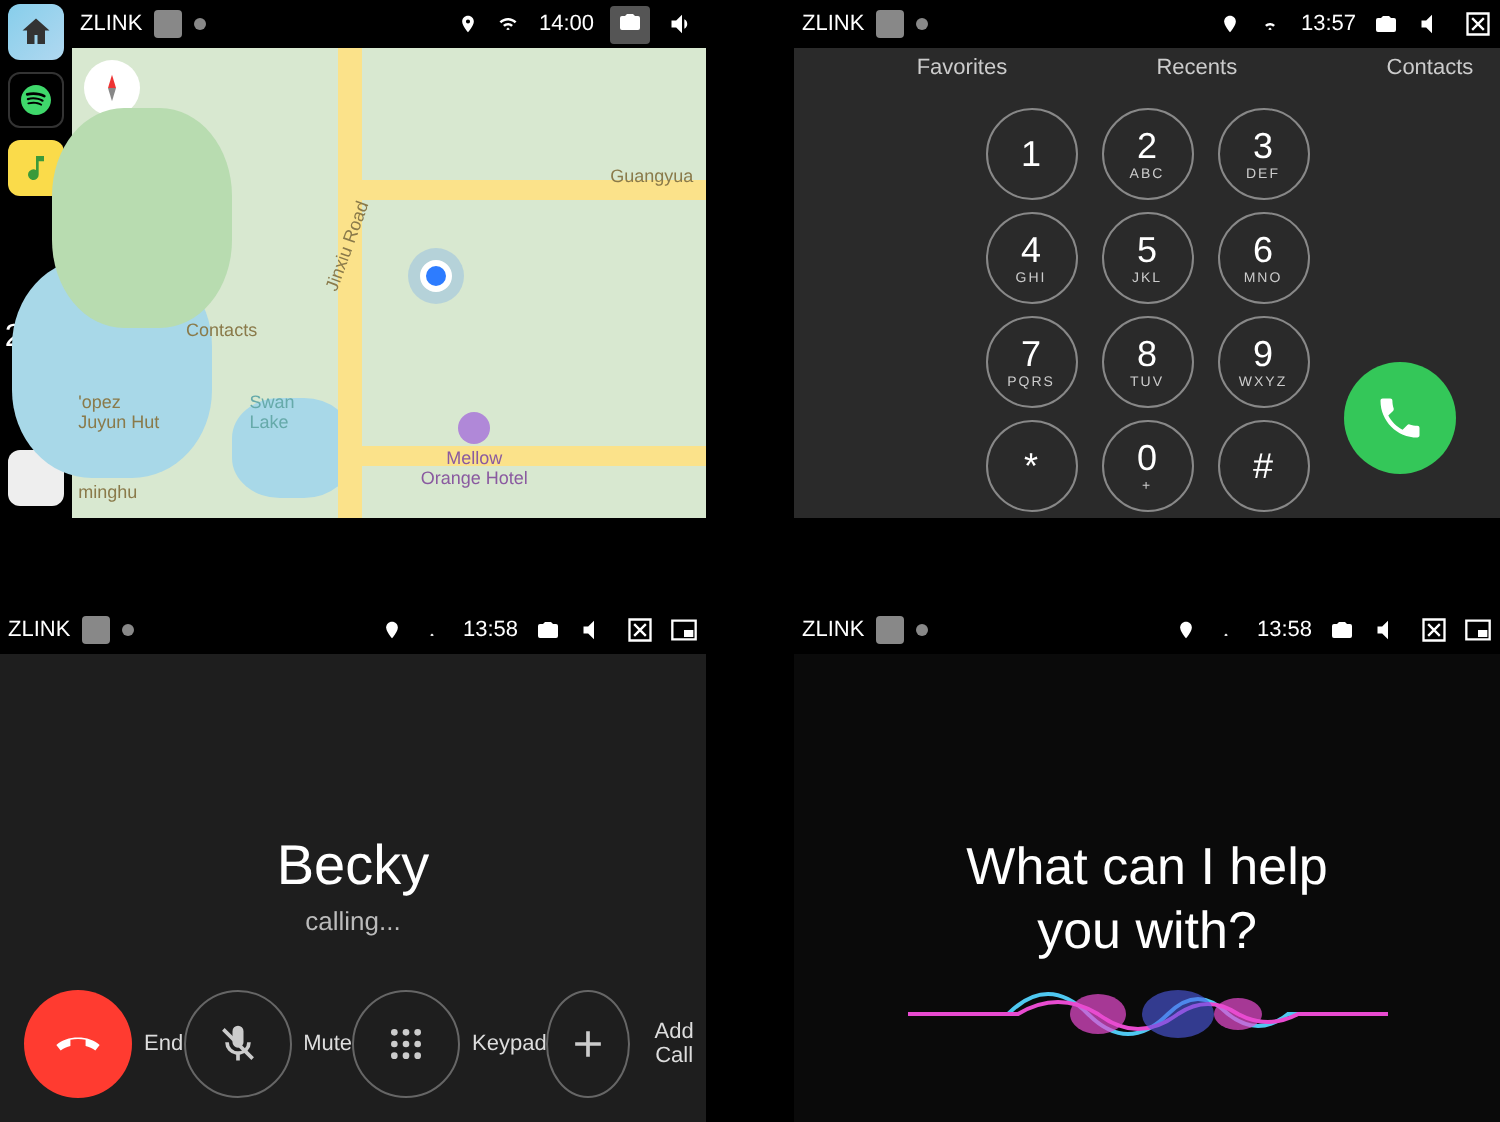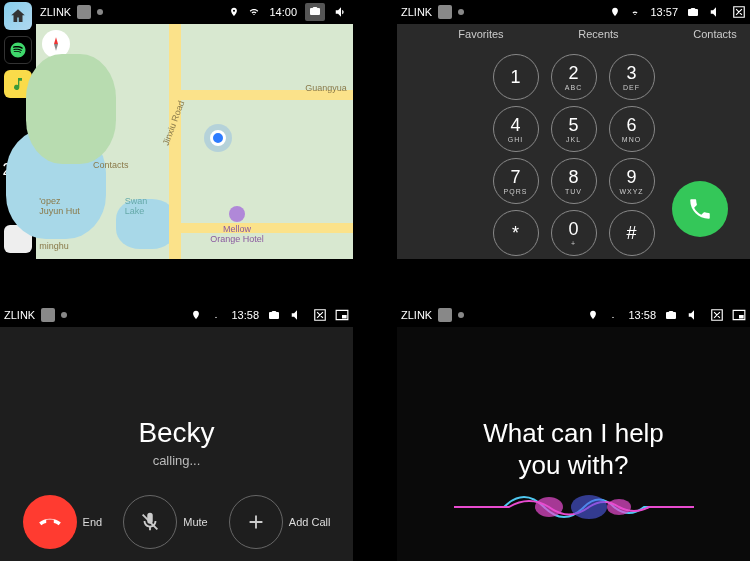--- a/index.html
+++ b/index.html
@@ -284,20 +284,36 @@
       <div class="cc-btn cc-gray">
             <svg width="22" height="22" viewBox="0 0 24 24">
               <path fill="#ccc" d="M12 14a3 3 0 0 0 3-3V5a3 3 0 0 0-6 0v6a3 3 0 0 0 3 3zm5-3a5 5 0 0 1-10 0H5a7 7 0 0 0 6 6.9V21h2v-3.1a7 7 0 0 0 6-6.9h-2z"></path>
               <path stroke="#ccc" stroke-width="2" d="M4 4l16 16"></path>
             </svg>
           </div>
       <div class="cc-label">Mute</div>
     </div>
     <div class="cc">
       <div class="cc-btn cc-gray">
+            <svg width="20" height="20" viewBox="0 0 24 24">
+              <circle cx="5" cy="5" r="2" fill="#ccc"></circle>
+              <circle cx="12" cy="5" r="2" fill="#ccc"></circle>
+              <circle cx="19" cy="5" r="2" fill="#ccc"></circle>
+              <circle cx="5" cy="12" r="2" fill="#ccc"></circle>
+              <circle cx="12" cy="12" r="2" fill="#ccc"></circle>
+              <circle cx="19" cy="12" r="2" fill="#ccc"></circle>
+              <circle cx="5" cy="19" r="2" fill="#ccc"></circle>
+              <circle cx="12" cy="19" r="2" fill="#ccc"></circle>
+              <circle cx="19" cy="19" r="2" fill="#ccc"></circle>
+            </svg>
+          </div>
+      <div class="cc-label">Keypad</div>
+    </div>
+    <div class="cc">
+      <div class="cc-btn cc-gray">
             <svg width="22" height="22" viewBox="0 0 24 24">
               <path stroke="#ccc" stroke-width="2" d="M12 5v14M5 12h14"></path>
             </svg>
           </div>
       <div class="cc-label">Add Call</div>
     </div>
   </div>
 </div>
 
 <div class="pane p4">

